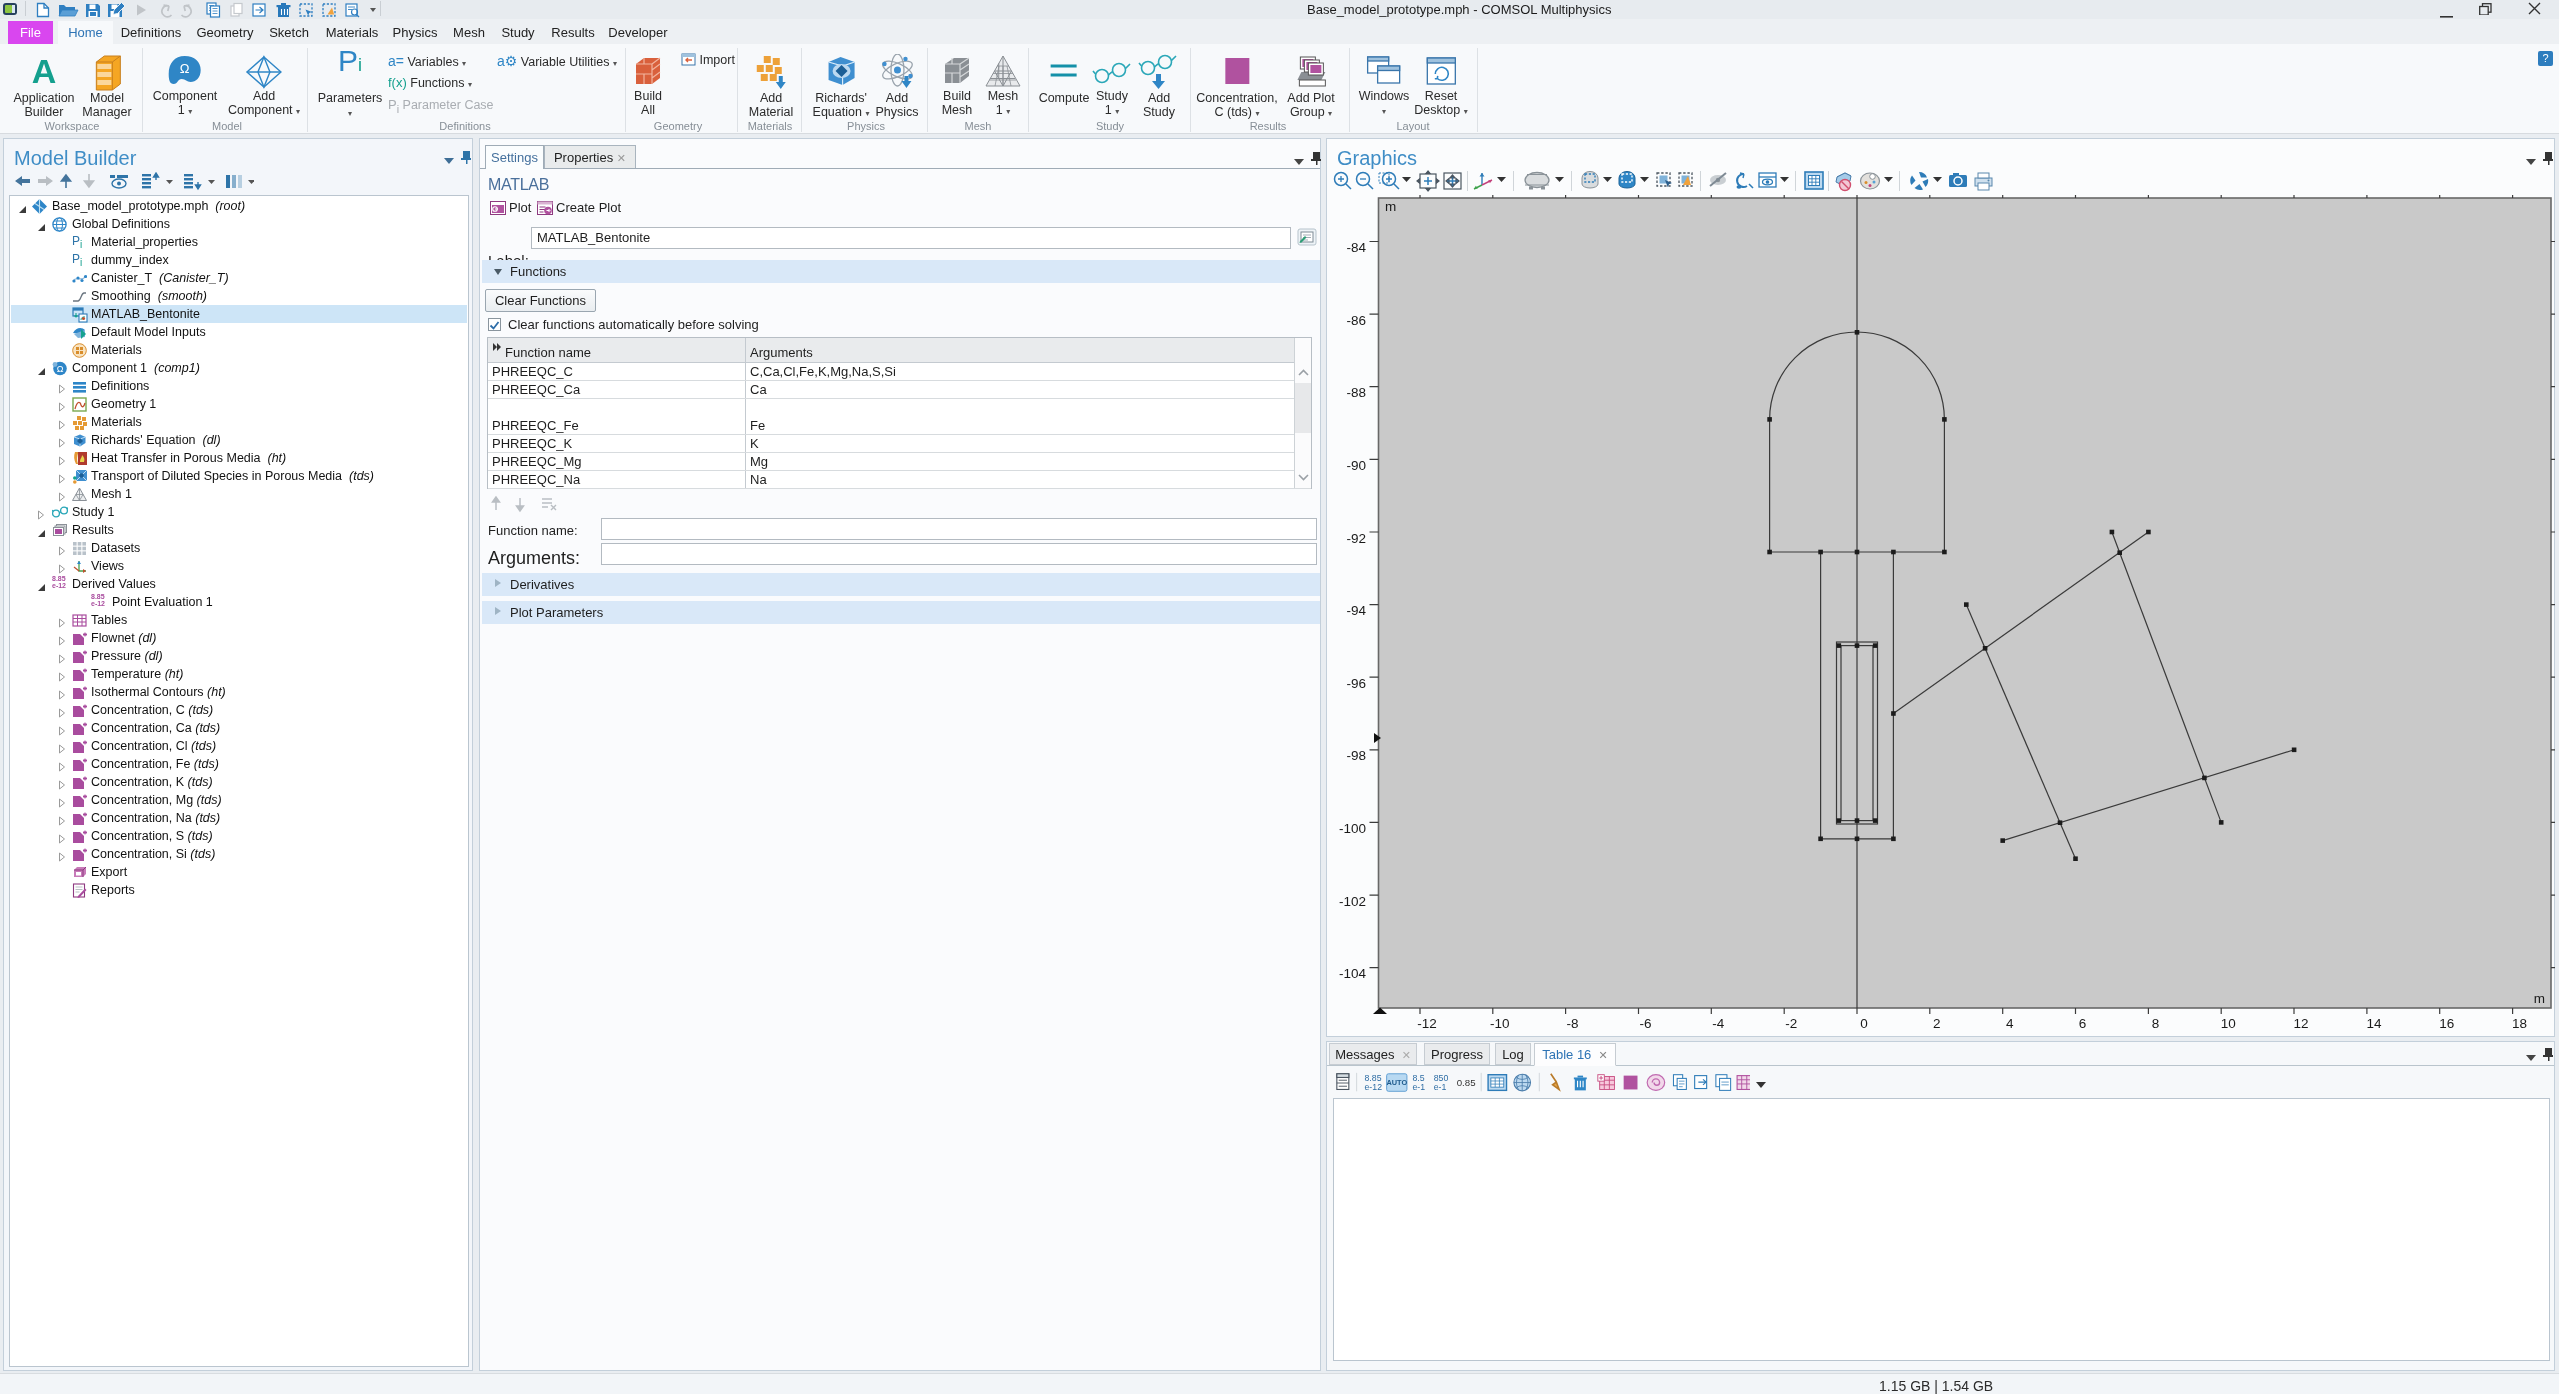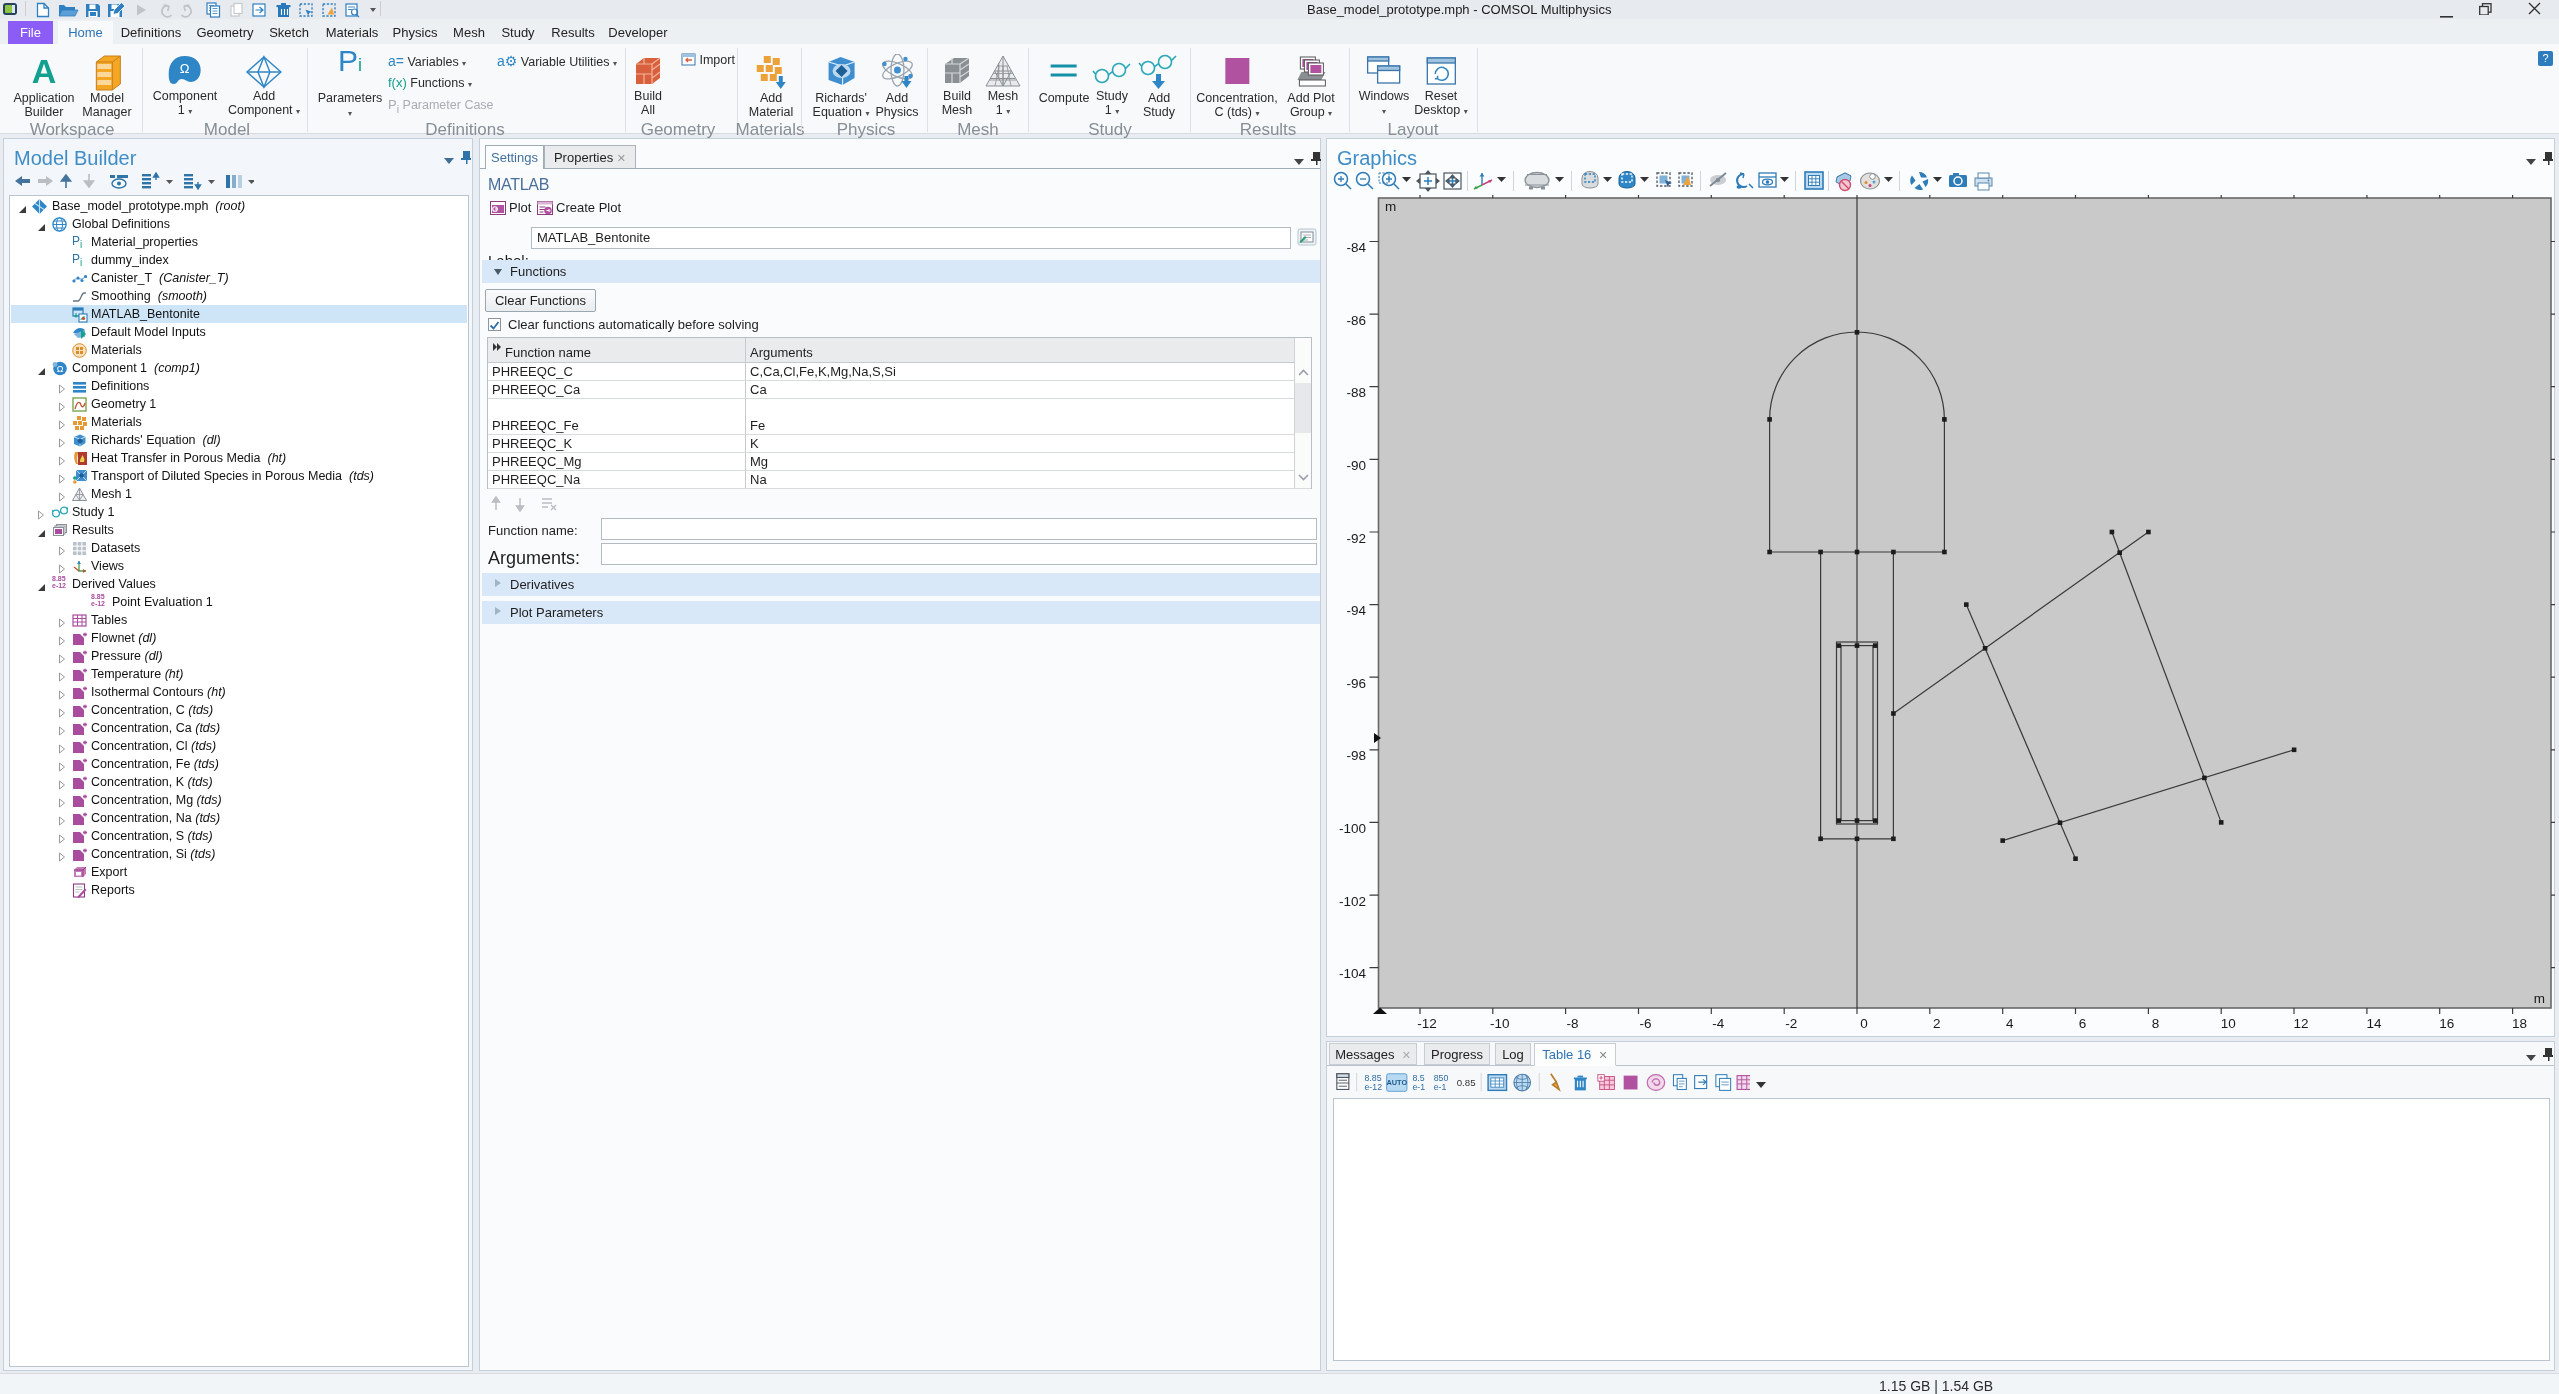--- a/index.html
+++ b/index.html
@@ -5,28 +5,28 @@
 * { margin:0; padding:0; box-sizing:border-box; }
 html,body { width:2559px; height:1394px; overflow:hidden; }
 body { font-family:"Liberation Sans", sans-serif; background:#e9edf1; position:relative; font-size:13px; color:#1e1e1e; }
 
 
 #titlebar { position:absolute; left:0; top:0; width:2559px; height:19px; background:#e7ebef; }
 #title-text { position:absolute; left:1307px; top:2px; font-size:13px; color:#1b1b1b; }
 
 
 #tabrow { position:absolute; left:0; top:19px; width:2559px; height:25px; background:#edf0f3; }
-#filetab { position:absolute; left:8px; top:2px; width:45px; height:23px; background:#8b5cf6; color:#fff; text-align:center; line-height:23px; font-size:13px; }
+#filetab { position:absolute; left:8px; top:2px; width:45px; height:23px; background:#d946ef; color:#fff; text-align:center; line-height:23px; font-size:13px; }
 .mtab { position:absolute; top:2px; height:23px; line-height:23px; font-size:13px; color:#222; text-align:center; }
 #hometab { background:#f7f9fb; color:#2e74b5; }
 
 
 #ribbon { position:absolute; left:0; top:44px; width:2559px; height:90px; background:#f7f9fb; border-bottom:1px solid #d7dbdf; }
 .rsep { position:absolute; top:4px; width:1px; height:84px; background:#dde1e5; }
-.rgl { position:absolute; top:76px; font-size:17px; color:#868e96; text-align:center; transform:translateX(-50%); white-space:nowrap; }
+.rgl { position:absolute; top:76px; font-size:11px; color:#868e96; text-align:center; transform:translateX(-50%); white-space:nowrap; }
 .rbtn { position:absolute; text-align:center; font-size:12.5px; color:#2b2b2b; line-height:13.5px; transform:translateX(-50%); white-space:nowrap; }
 .rbtn > svg { display:block; margin:0 auto 0 auto; }
 .rsmall { position:absolute; font-size:12.5px; color:#2b2b2b; white-space:nowrap; }
 .dd { color:#555; font-size:8px; }
 .gray { color:#a9adb2; }
 
 
 .panel { position:absolute; background:#f3f6fa; border:1px solid #c3cfda; }
 .phead { position:absolute; left:10px; top:8px; font-size:20px; color:#3f8dc6; }
 .pctl { position:absolute; top:12px; }

